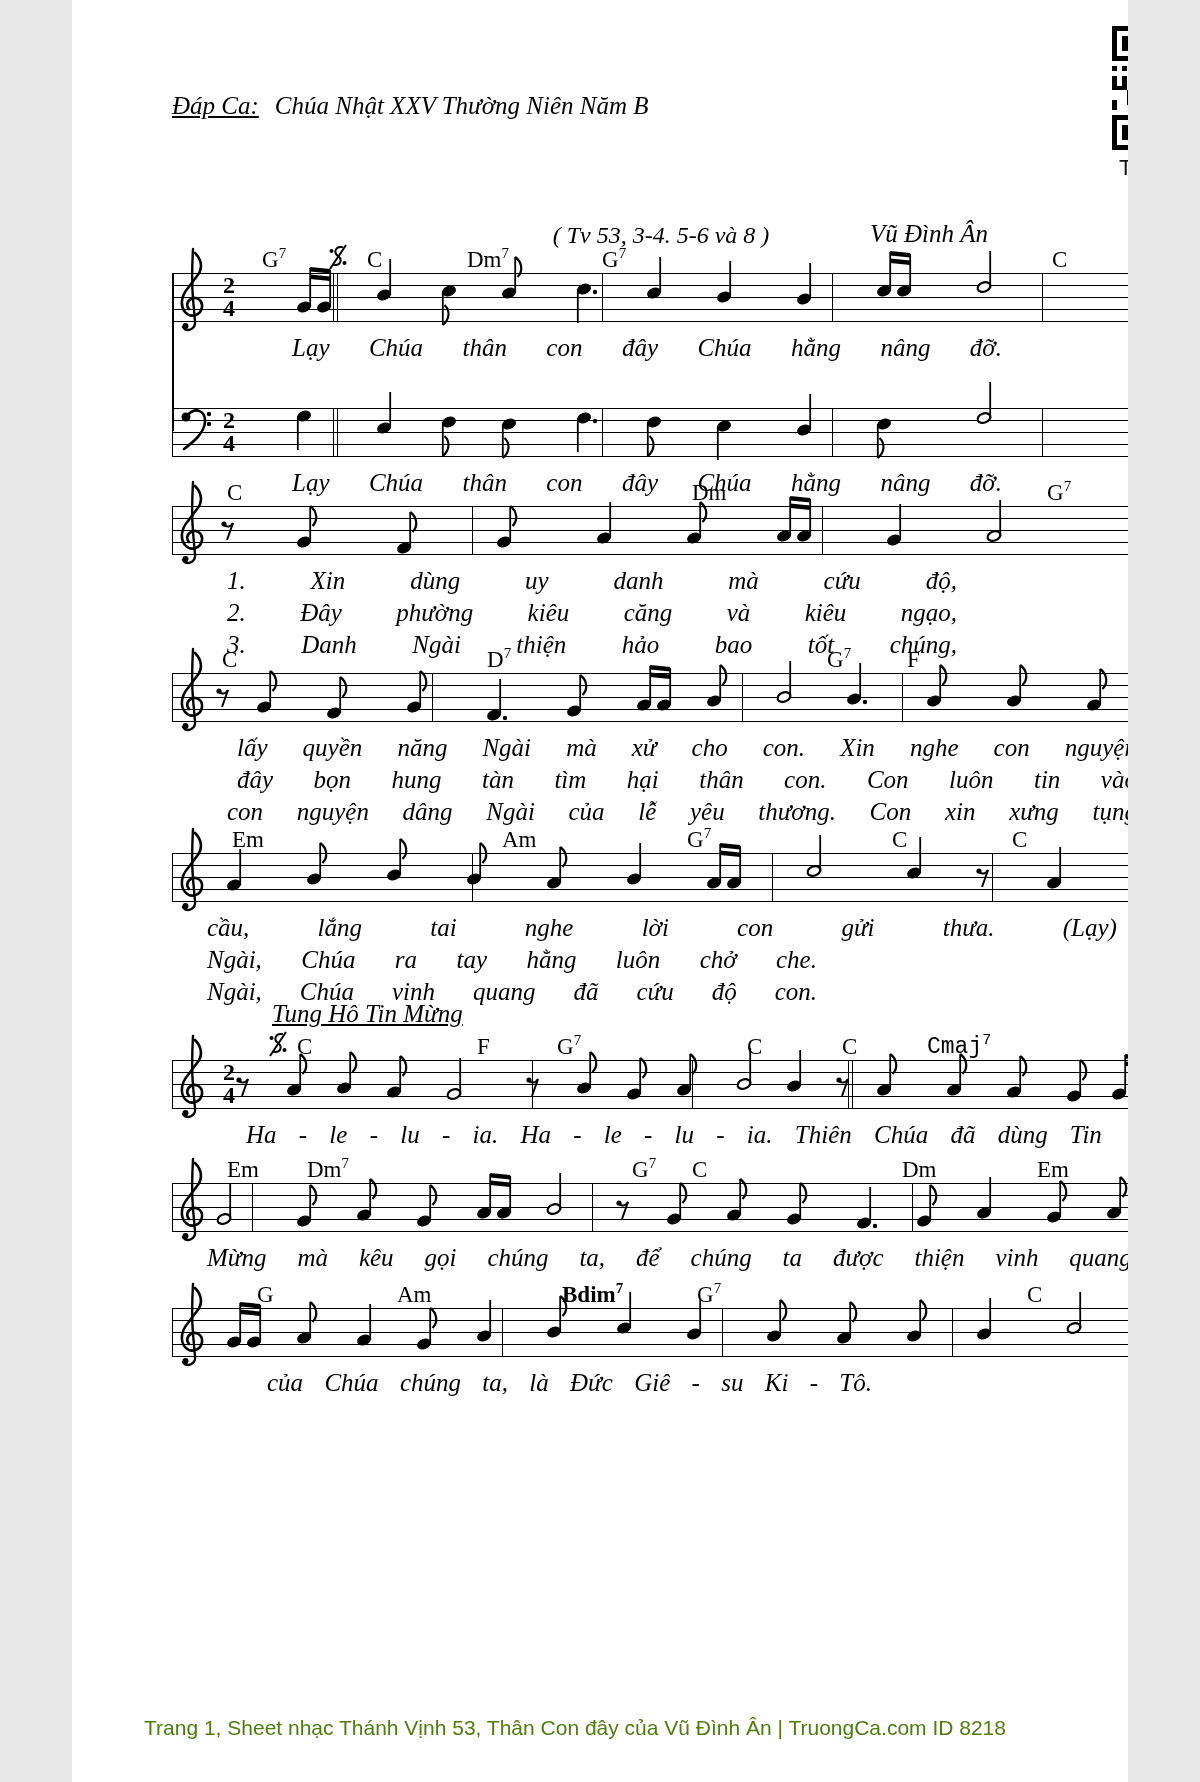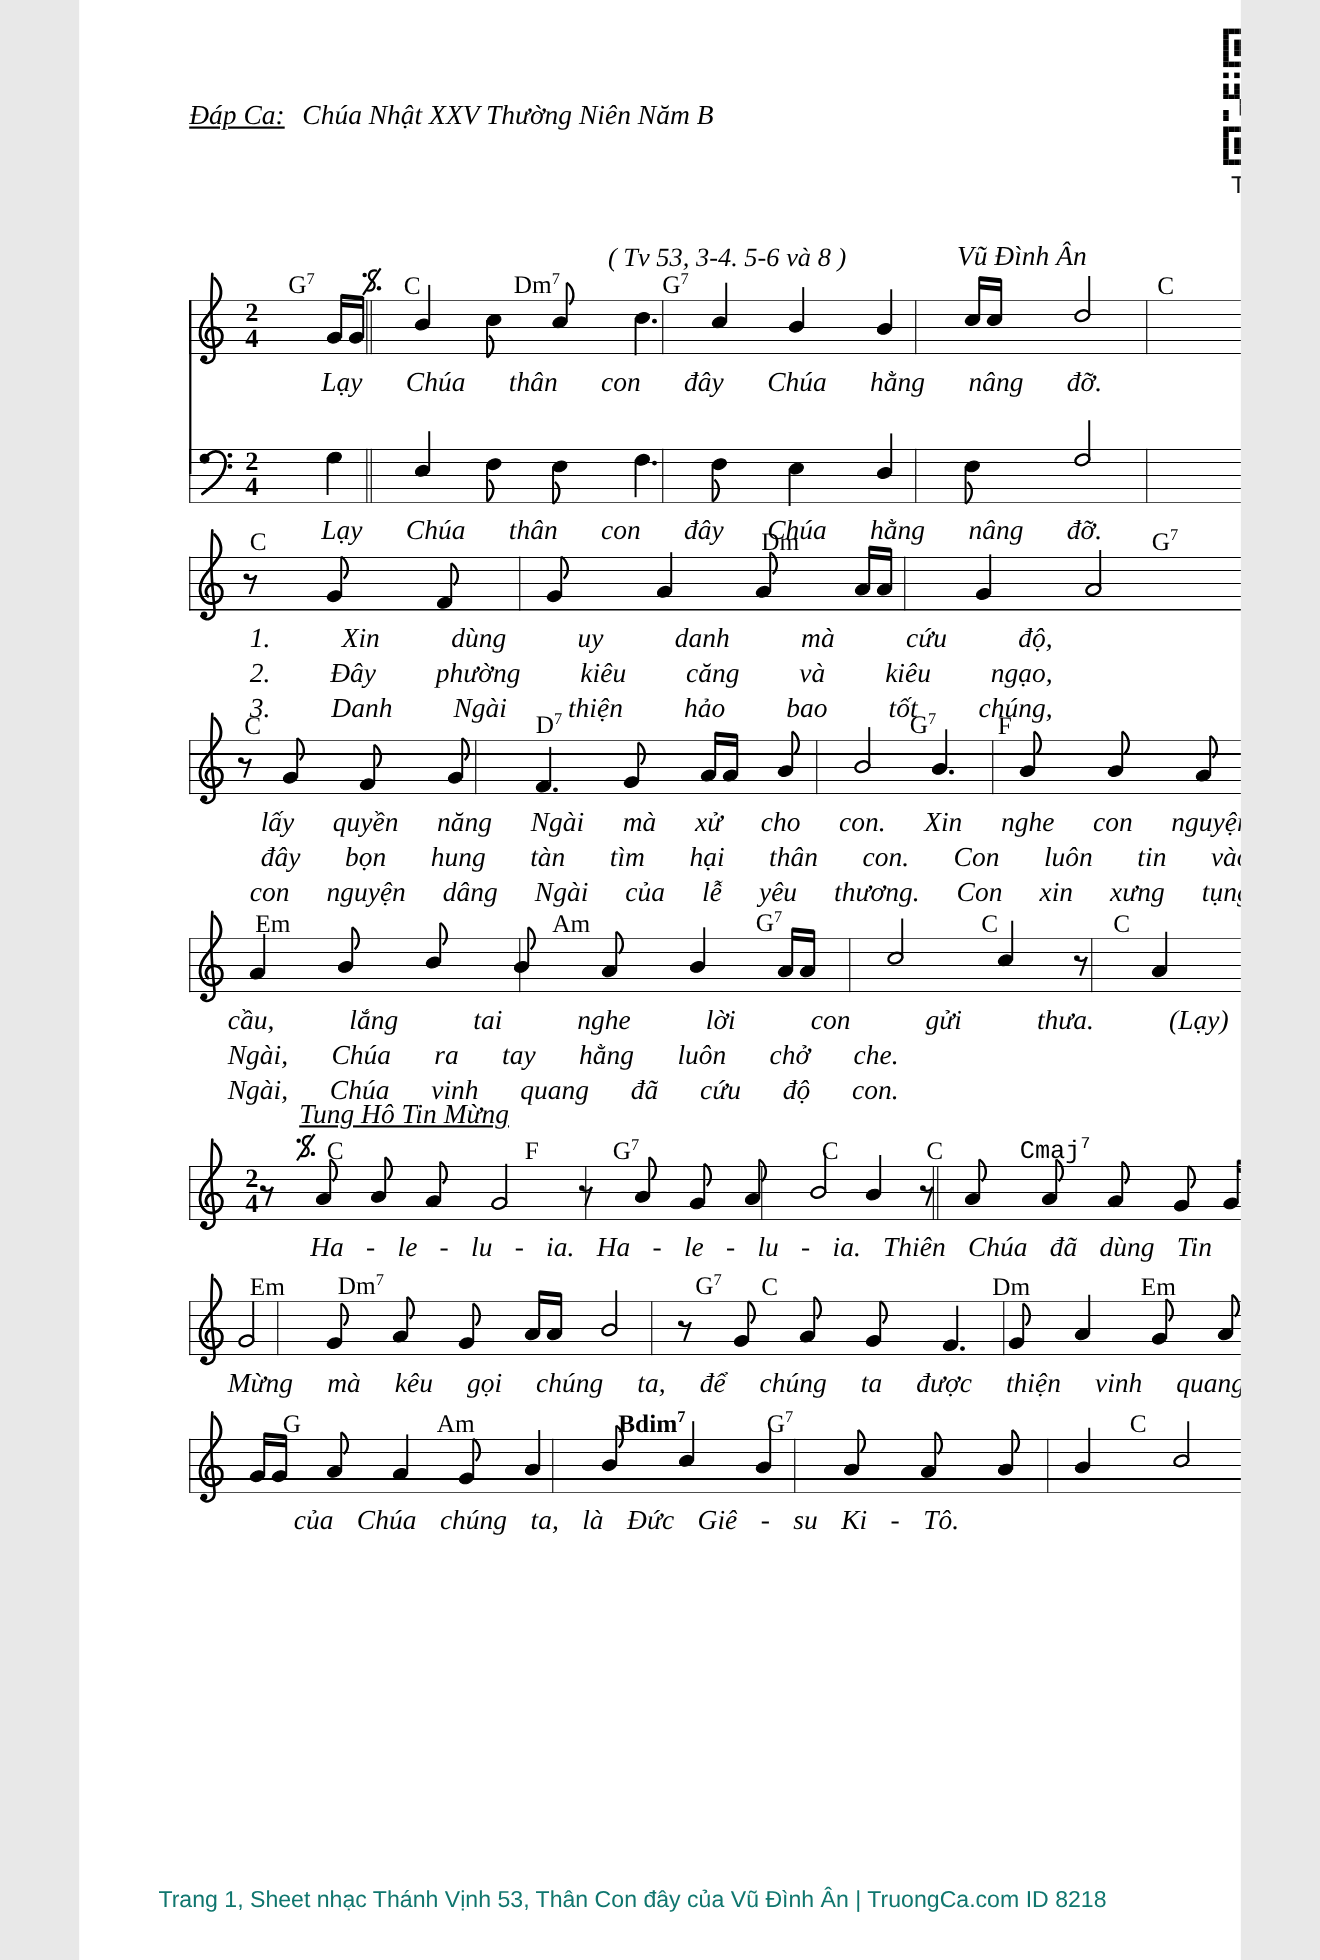--- a/index.html
+++ b/index.html
@@ -19,21 +19,21 @@
   .title{position:absolute;top:160px;left:0;width:1200px;text-align:center;
          font-weight:bold;font-size:36px;letter-spacing:1px;}
   .subtitle{position:absolute;top:222px;left:0;width:1100px;text-align:center;
             font-style:italic;font-size:24px;padding-left:39px;}
   .author{position:absolute;top:220px;right:140px;font-style:italic;font-size:25px;}
 
   .section-heading{position:absolute;top:1000px;left:200px;font-style:italic;font-size:25px;
                    text-decoration:underline;white-space:nowrap;}
 
   .footer{position:absolute;top:1716px;left:72px;font-family:"Liberation Sans","DejaVu Sans",sans-serif;
-          font-size:21px;color:#0f766e;white-space:nowrap;}
+          font-size:21px;color:#4d7c0f;white-space:nowrap;}
 
   .system{position:absolute;left:100px;width:1000px;}
   #sys-0{top:245px;} #sys-1{top:478px;} #sys-2{top:645px;} #sys-3{top:825px;}
   #sys-4{top:1032px;} #sys-5{top:1155px;} #sys-6{top:1280px;}
 
   .chordrow{position:relative;height:28px;}
   .chord{position:absolute;bottom:0;font-size:23px;white-space:nowrap;font-style:normal;}
   .chord sup{font-size:15px;}
   .segno-wrap{position:absolute;bottom:-2px;}
 
@@ -1482,21 +1482,21 @@
               <ellipse cx="10" cy="52" rx="6.6" ry="4.6" transform="rotate(-20 10 52)" fill="#000" stroke="#000" stroke-width="1"></ellipse>
               <ellipse cx="30" cy="52" rx="6.6" ry="4.6" transform="rotate(-20 30 52)" fill="#000" stroke="#000" stroke-width="1"></ellipse>
               <line x1="16.2" y1="52" x2="16.2" y2="13" stroke="#000" stroke-width="1.8"></line>
               <line x1="36.2" y1="52" x2="36.2" y2="15" stroke="#000" stroke-width="1.8"></line>
               <path d="M16.2 12 L36.2 14 L36.2 18.5 L16.2 16.5 Z" fill="#000"></path>
               <path d="M16.2 19.5 L36.2 21.5 L36.2 26 L16.2 24 Z" fill="#000"></path>
             </svg>
           </div>
         </div>
       </div>
-      <div class="lyrics first" style="margin-left: 110px; margin-right: 70px;">
+      <div class="lyrics first" style="margin-left: 74px; margin-right: 70px;">
         <span>Ha</span>
         <span>-</span>
         <span>le</span>
         <span>-</span>
         <span>lu</span>
         <span>-</span>
         <span>ia.</span>
         <span>Ha</span>
         <span>-</span>
         <span>le</span>

